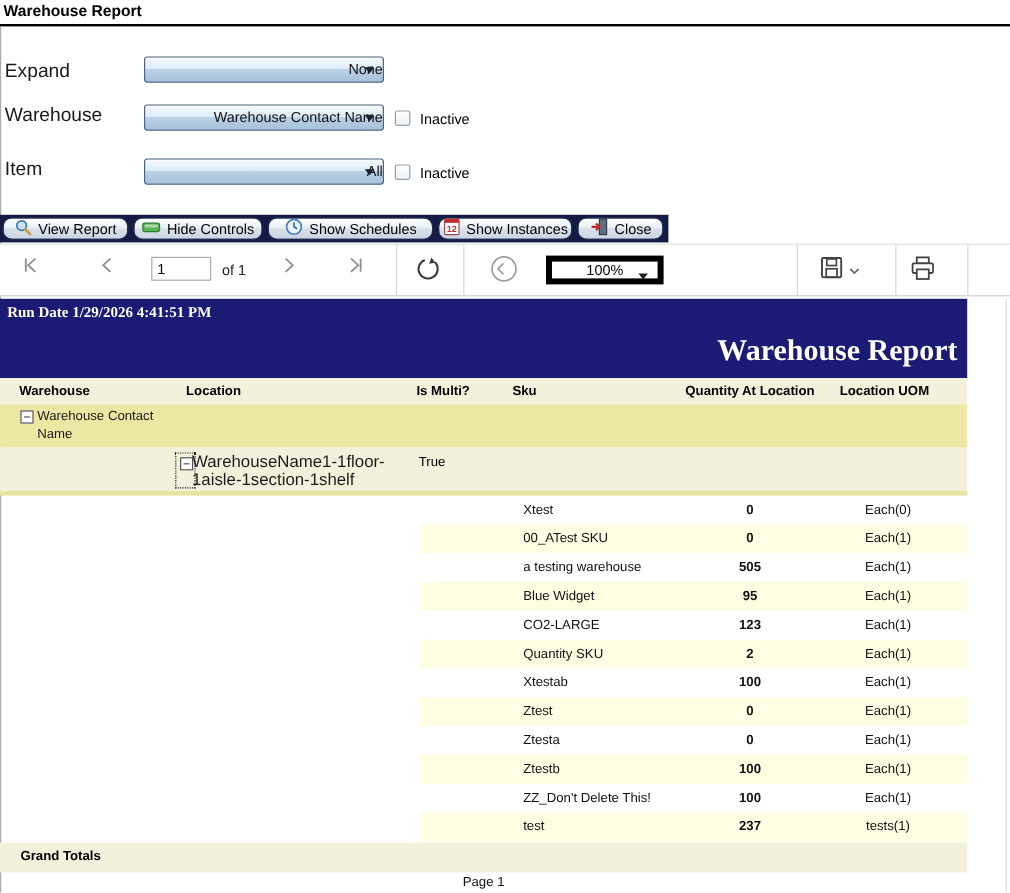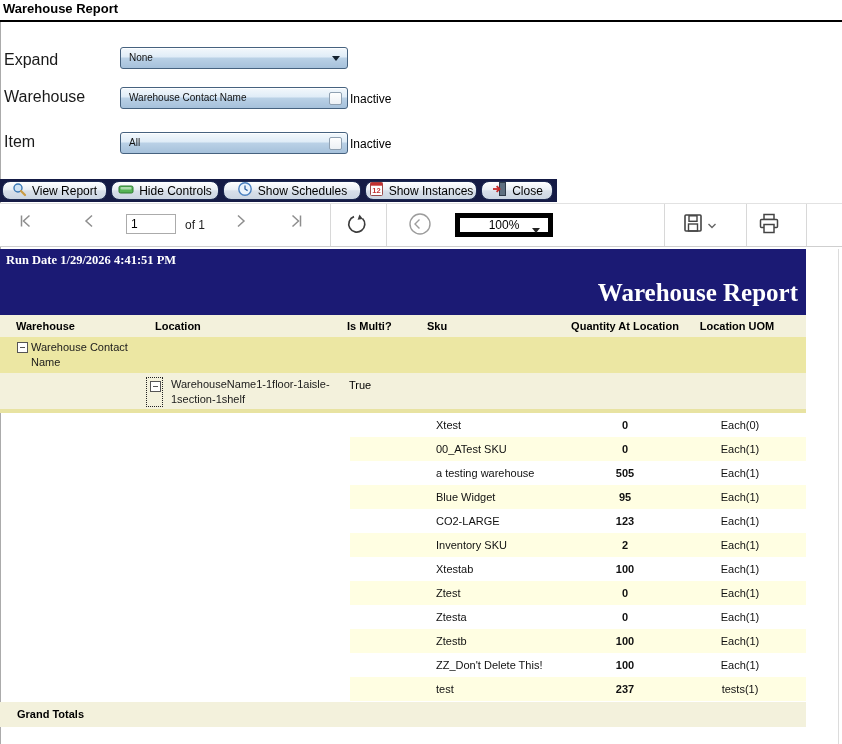--- a/index.html
+++ b/index.html
@@ -11,24 +11,24 @@
   #app-title{left:3px;top:1px;font-size:13px;font-weight:bold;}
   #title-rule{left:0;top:20px;width:842px;height:2px;background:#000;}
   #left-border{left:0;top:22px;width:1px;height:722px;background:#ABABAB;}
   #right-line{left:838px;top:249px;width:1px;height:495px;background:#DCDCDC;}
 
   
   .form-label{font-size:16px;color:#1a1a1a;}
   #lbl-expand{left:4px;top:51px;}
   #lbl-warehouse{left:4px;top:88px;}
   #lbl-item{left:4px;top:133px;}
-  .combo{width:228px;height:22px;border:1px solid #46627F;border-radius:3px;box-sizing:border-box;
+  .combo{width:200px;height:22px;border:1px solid #46627F;border-radius:3px;box-sizing:border-box;
          background:linear-gradient(#F3F8FC,#DFECF7 45%,#BAD1E6 50%,#A6C1DB);
          box-shadow:inset 0 1px 0 rgba(255,255,255,.85);
-         font-size:10px;line-height:20px;padding-left:8px;color:#111;}
+         font-size:12px;line-height:20px;padding-left:8px;color:#111;text-align:right;}
   #combo-expand{left:120px;top:47px;}
   #combo-warehouse{left:120px;top:87px;}
   #combo-item{left:120px;top:132px;}
   .combo .arr{position:absolute;right:7px;top:8px;width:0;height:0;
               border-left:4px solid transparent;border-right:4px solid transparent;
               border-top:5px solid #14222F;}
   .checkbox{width:13px;height:13px;border:1px solid #8FA0B1;border-radius:2px;box-sizing:border-box;
             background:linear-gradient(#FEFEFE,#EDF1F5);}
   #chk-warehouse{left:329px;top:92px;}
   #chk-item{left:329px;top:137px;}
@@ -81,21 +81,21 @@
 
   #group-row{left:0;top:337px;width:806px;height:36px;background:#ECE7A3;}
   #loc-row{left:0;top:373px;width:806px;height:36px;background:#F3F1DC;}
   #khaki-strip{left:0;top:409px;width:806px;height:4px;background:#E8E3A2;}
   .toggle{position:absolute;width:9px;height:9px;border:1px solid #555;background:#fff;box-sizing:content-box;}
   .toggle::after{content:"";position:absolute;left:2px;right:2px;top:4px;height:1px;background:#555;}
   #group-toggle{left:17px;top:342px;}
   #group-label{left:31px;top:340px;width:108px;font-size:11px;line-height:15px;color:#1a1a1a;}
   #focus-box{left:146px;top:377px;width:15px;height:28px;border:1px dotted #222;}
   #loc-toggle{left:150px;top:381px;}
-  #loc-label{left:171px;top:377px;width:176px;font-size:11px;line-height:15px;color:#1a1a1a;}
+  #loc-label{left:160px;top:377px;width:176px;font-size:14px;line-height:15px;color:#1a1a1a;}
   #ismulti-val{left:349px;top:379px;font-size:11px;}
 
   #sku-rows{left:0;top:413px;width:806px;}
   .sku-row{position:relative;width:806px;height:24px;}
   .sku-row .band{position:absolute;left:350px;width:456px;top:0;height:24px;}
   .sku-row.alt .band{background:#FFFEE2;}
   .cell{position:absolute;top:6px;font-size:11px;color:#111;}
   .cell.sku{left:436px;text-align:right;}
   .cell.qty{left:575px;width:100px;text-align:center;font-weight:bold;}
   .cell.uom{left:690px;width:100px;text-align:center;}
@@ -295,21 +295,21 @@
 
   <div class="sku-row">
     <div class="band"></div>
     <span class="cell sku">CO2-LARGE</span>
     <span class="cell qty">123</span>
     <span class="cell uom">Each(1)</span>
   </div>
 
   <div class="sku-row alt">
     <div class="band"></div>
-    <span class="cell sku">Inventory SKU</span>
+    <span class="cell sku">Quantity SKU</span>
     <span class="cell qty">2</span>
     <span class="cell uom">Each(1)</span>
   </div>
 
   <div class="sku-row">
     <div class="band"></div>
     <span class="cell sku">Xtestab</span>
     <span class="cell qty">100</span>
     <span class="cell uom">Each(1)</span>
   </div>
@@ -345,14 +345,15 @@
   <div class="sku-row alt">
     <div class="band"></div>
     <span class="cell sku">test</span>
     <span class="cell qty">237</span>
     <span class="cell uom">tests(1)</span>
   </div>
 </div>
 
   <div class="abs" id="grand-row"></div>
   <div class="abs" id="grand-label">Grand Totals</div>
+  <div class="abs" id="page-footer">Page 1</div>
 
 </div>
 
 </body></html>

